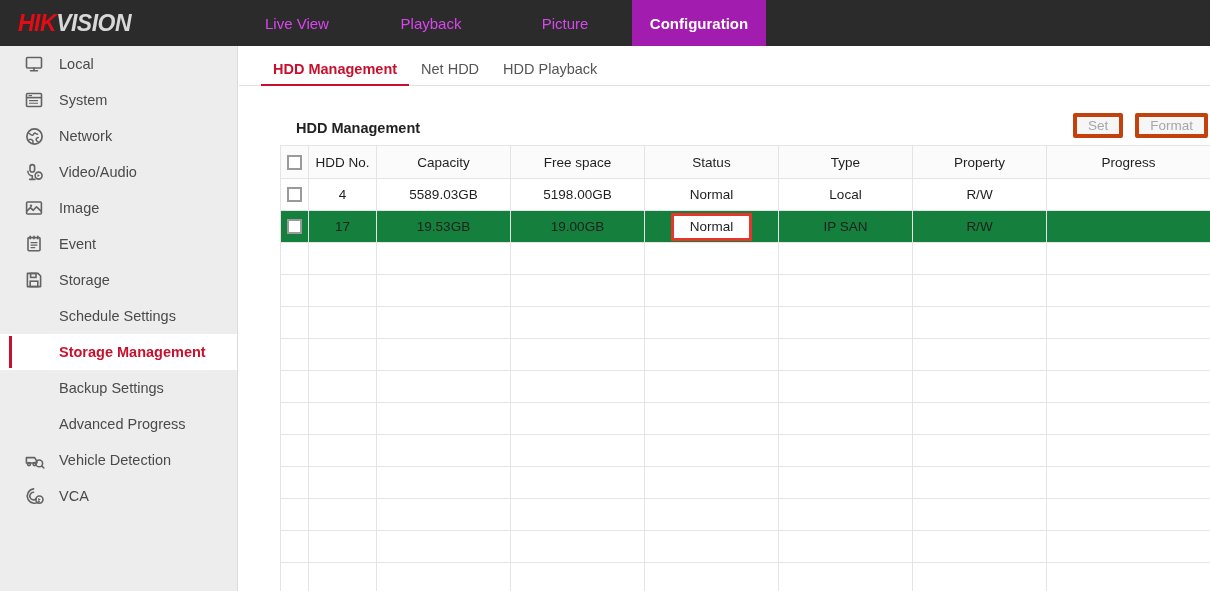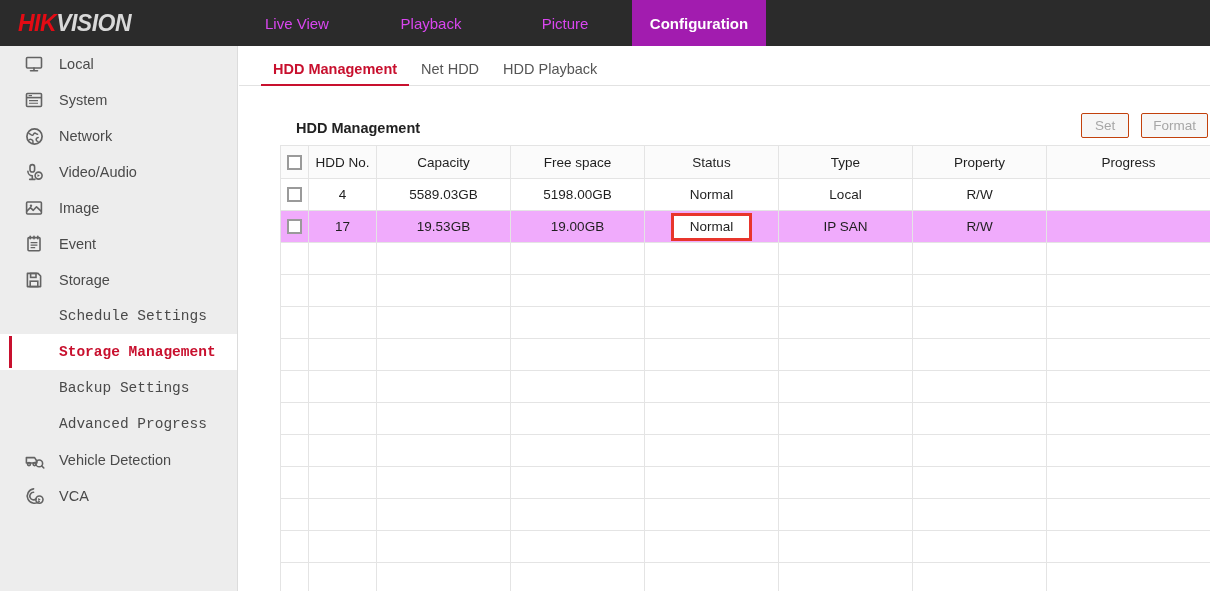--- a/index.html
+++ b/index.html
@@ -53,21 +53,21 @@
   }
   .side-item .ico {
     width: 24px; height: 24px; display: flex;
     align-items: center; justify-content: center;
     margin-right: 13px; flex: 0 0 24px;
   }
   .side-item .ico svg { display: block; }
   .side-item .lbl {
     font-size: 14.5px; color: #4a4a4a; white-space: nowrap;
   }
-  .side-item.sub { padding-left: 59px; font-family: Liberation Mono, monospace; }
+  .side-item.sub { padding-left: 59px; }
   .side-item.sub .lbl { color: #4a4a4a; }
   .side-item.active {
     background: #ffffff;
   }
   .side-item.active .lbl { color: #c8102e; font-weight: bold; }
   .side-item.active::before {
     content: ""; position: absolute; left: 9px; top: 2px;
     width: 3px; height: 32px; background: #c8102e;
   }
 
@@ -99,36 +99,36 @@
     height: 35px; display: flex; align-items: center;
     padding: 0 0 0 16px; position: relative;
   }
   .panel-title { font-size: 14.5px; color: #222; font-weight: bold; }
   .panel-btns {
     position: absolute; right: 2px; top: 3px; display: flex; gap: 12px;
   }
   .btn {
     min-width: 48px; height: 25px; padding: 0 11px;
     background: #f6f6f6;
-    border: 1px solid #c2410c; border-radius: 2px;
+    border: 4px solid #c2410c; border-radius: 2px;
     font-size: 13.5px; color: #a6a6a6;
     font-family: "Liberation Sans", sans-serif;
     display: flex; align-items: center; justify-content: center;
     cursor: default;
   }
 
   
   .tbl { width: 930px; border-collapse: collapse; table-layout: fixed; }
   .tbl th, .tbl td {
     border: 1px solid #e4e4e4;
     font-size: 13.5px; font-weight: normal; color: #1f1f1f;
     text-align: center; height: 32px; padding: 0;
   }
   .tbl th { background: #fbfbfb; height: 33px; }
-  .tbl tr.alt td { background: #f0abfc; }
+  .tbl tr.alt td { background: #15803d; }
   .tbl td.empty, .tbl tr.filler td { height: 32px; }
   .tbl .col-chk { width: 28px; }
   .tbl .col-no { width: 68px; }
   .tbl .col-cap { width: 134px; }
   .tbl .col-free { width: 134px; }
   .tbl .col-status { width: 134px; }
   .tbl .col-type { width: 134px; }
   .tbl .col-prop { width: 134px; }
   .tbl .col-prog { width: 164px; }
 

